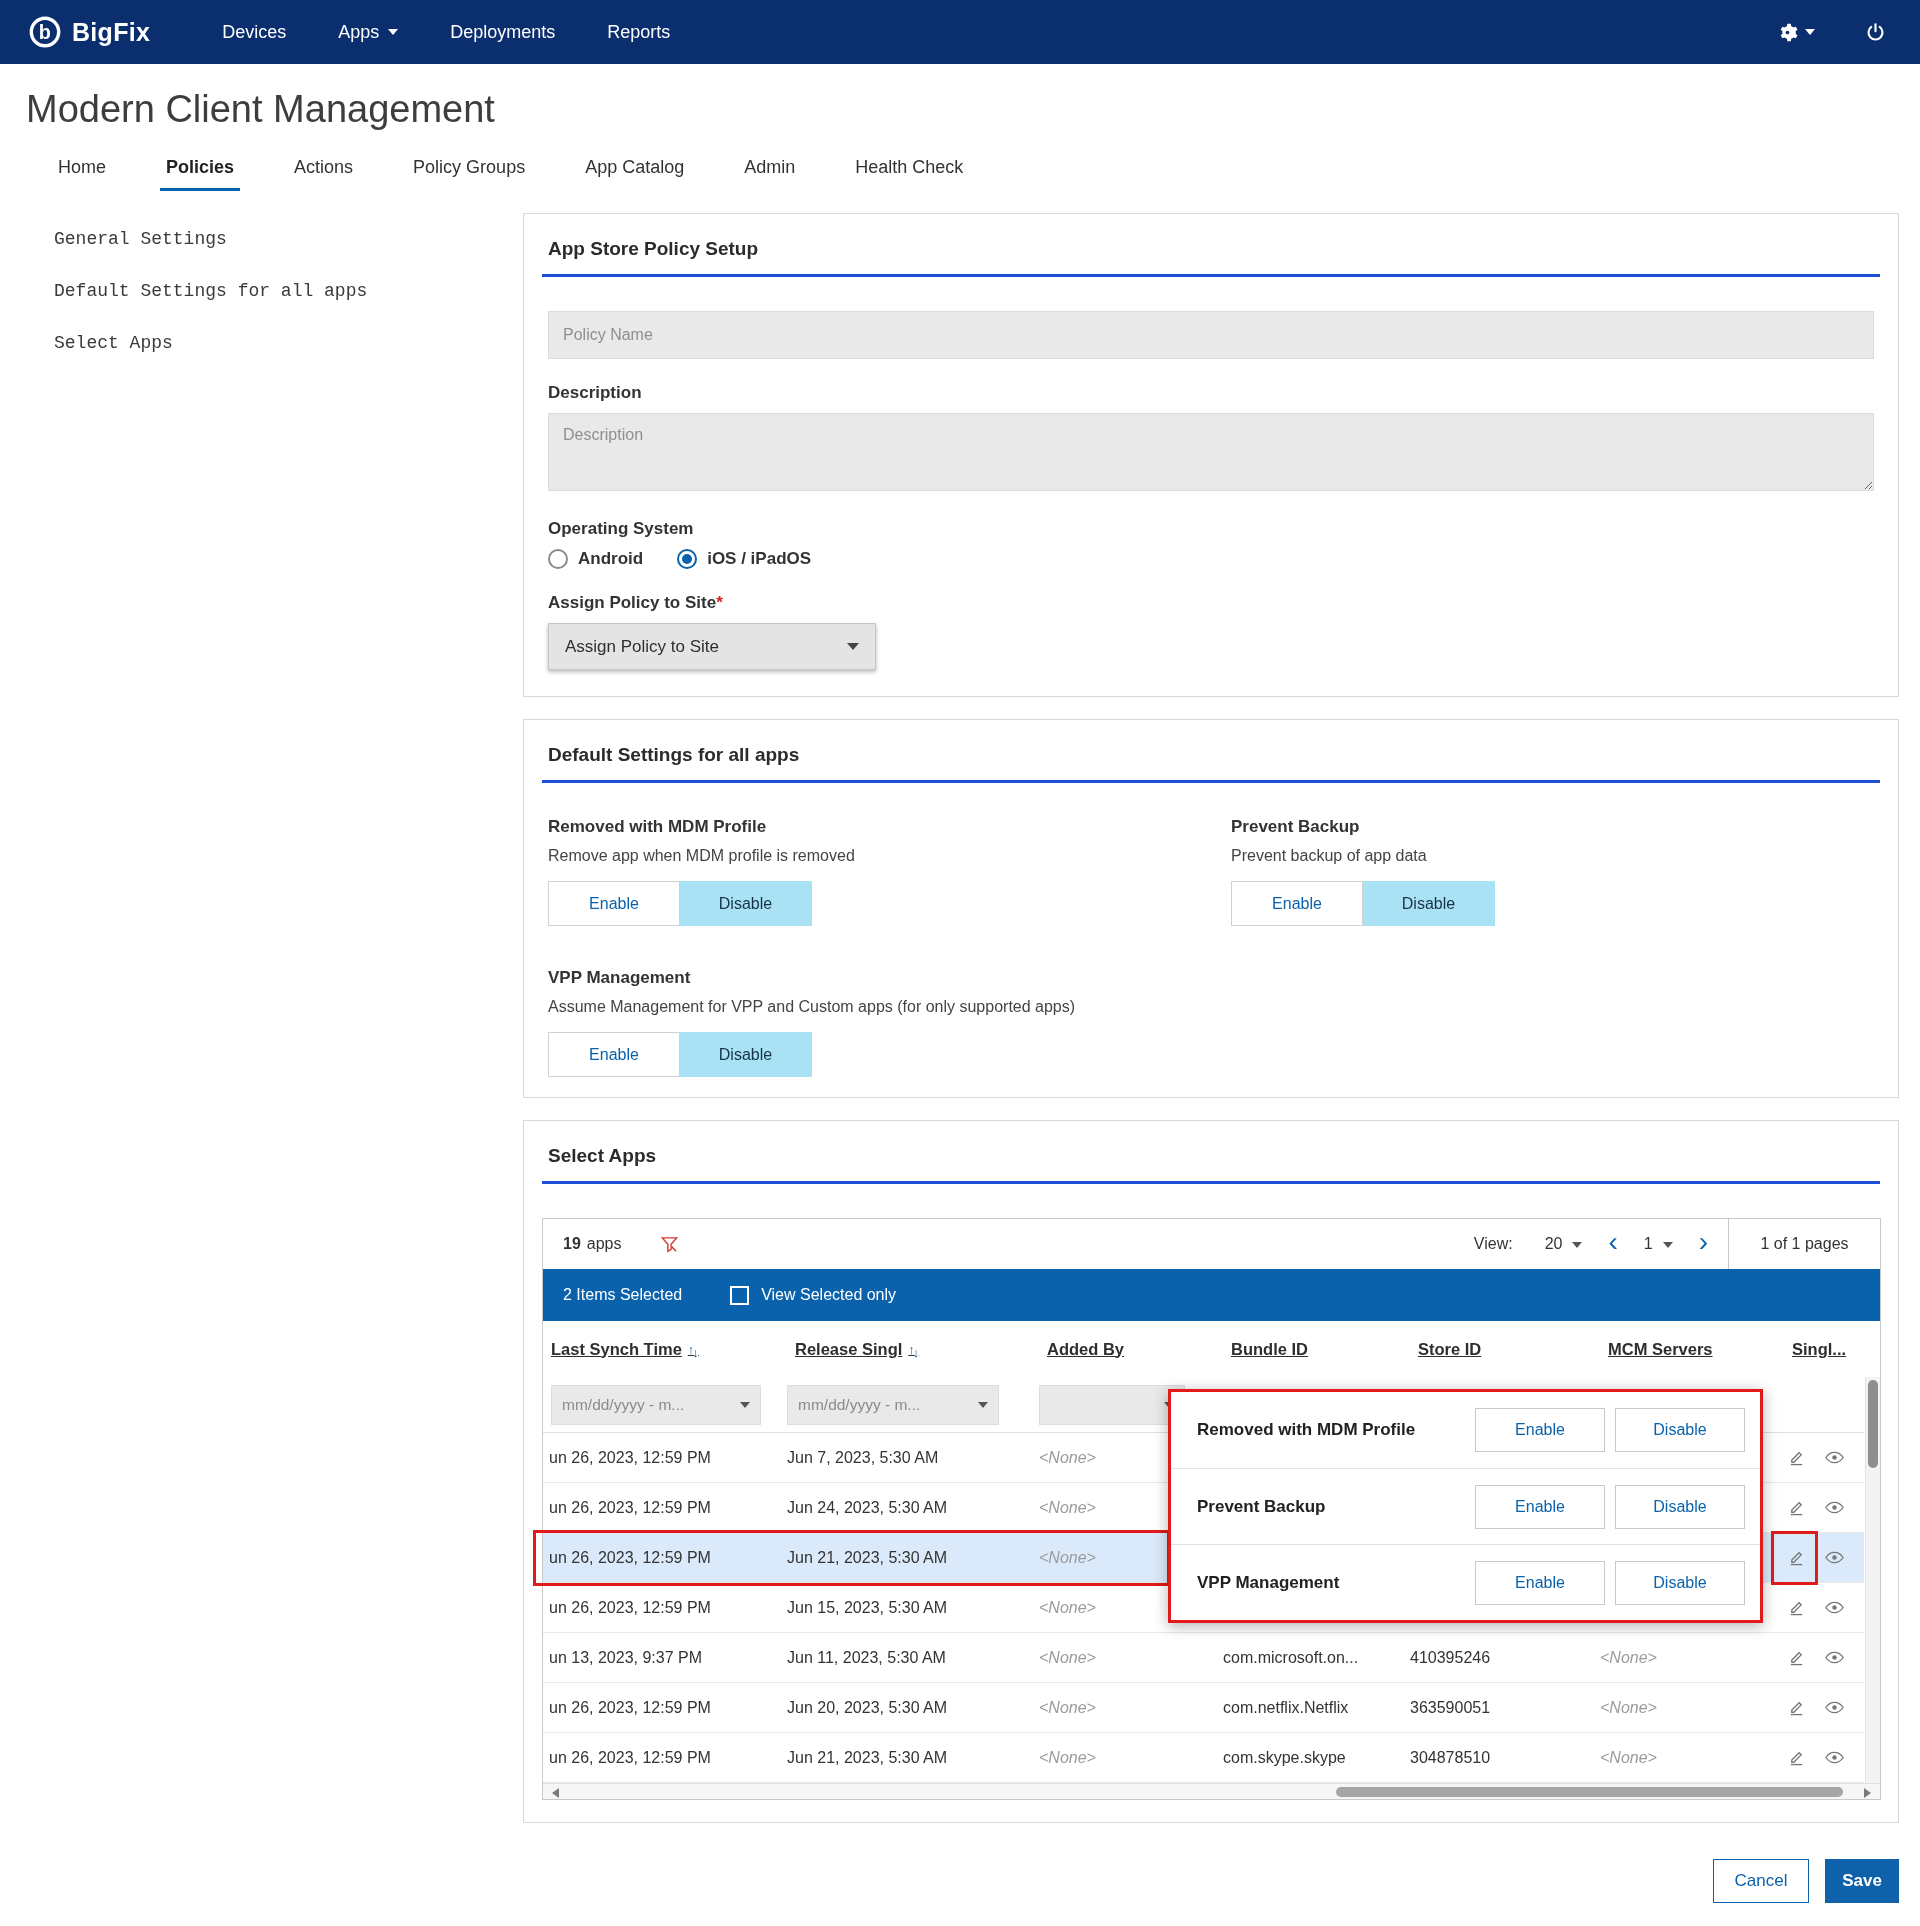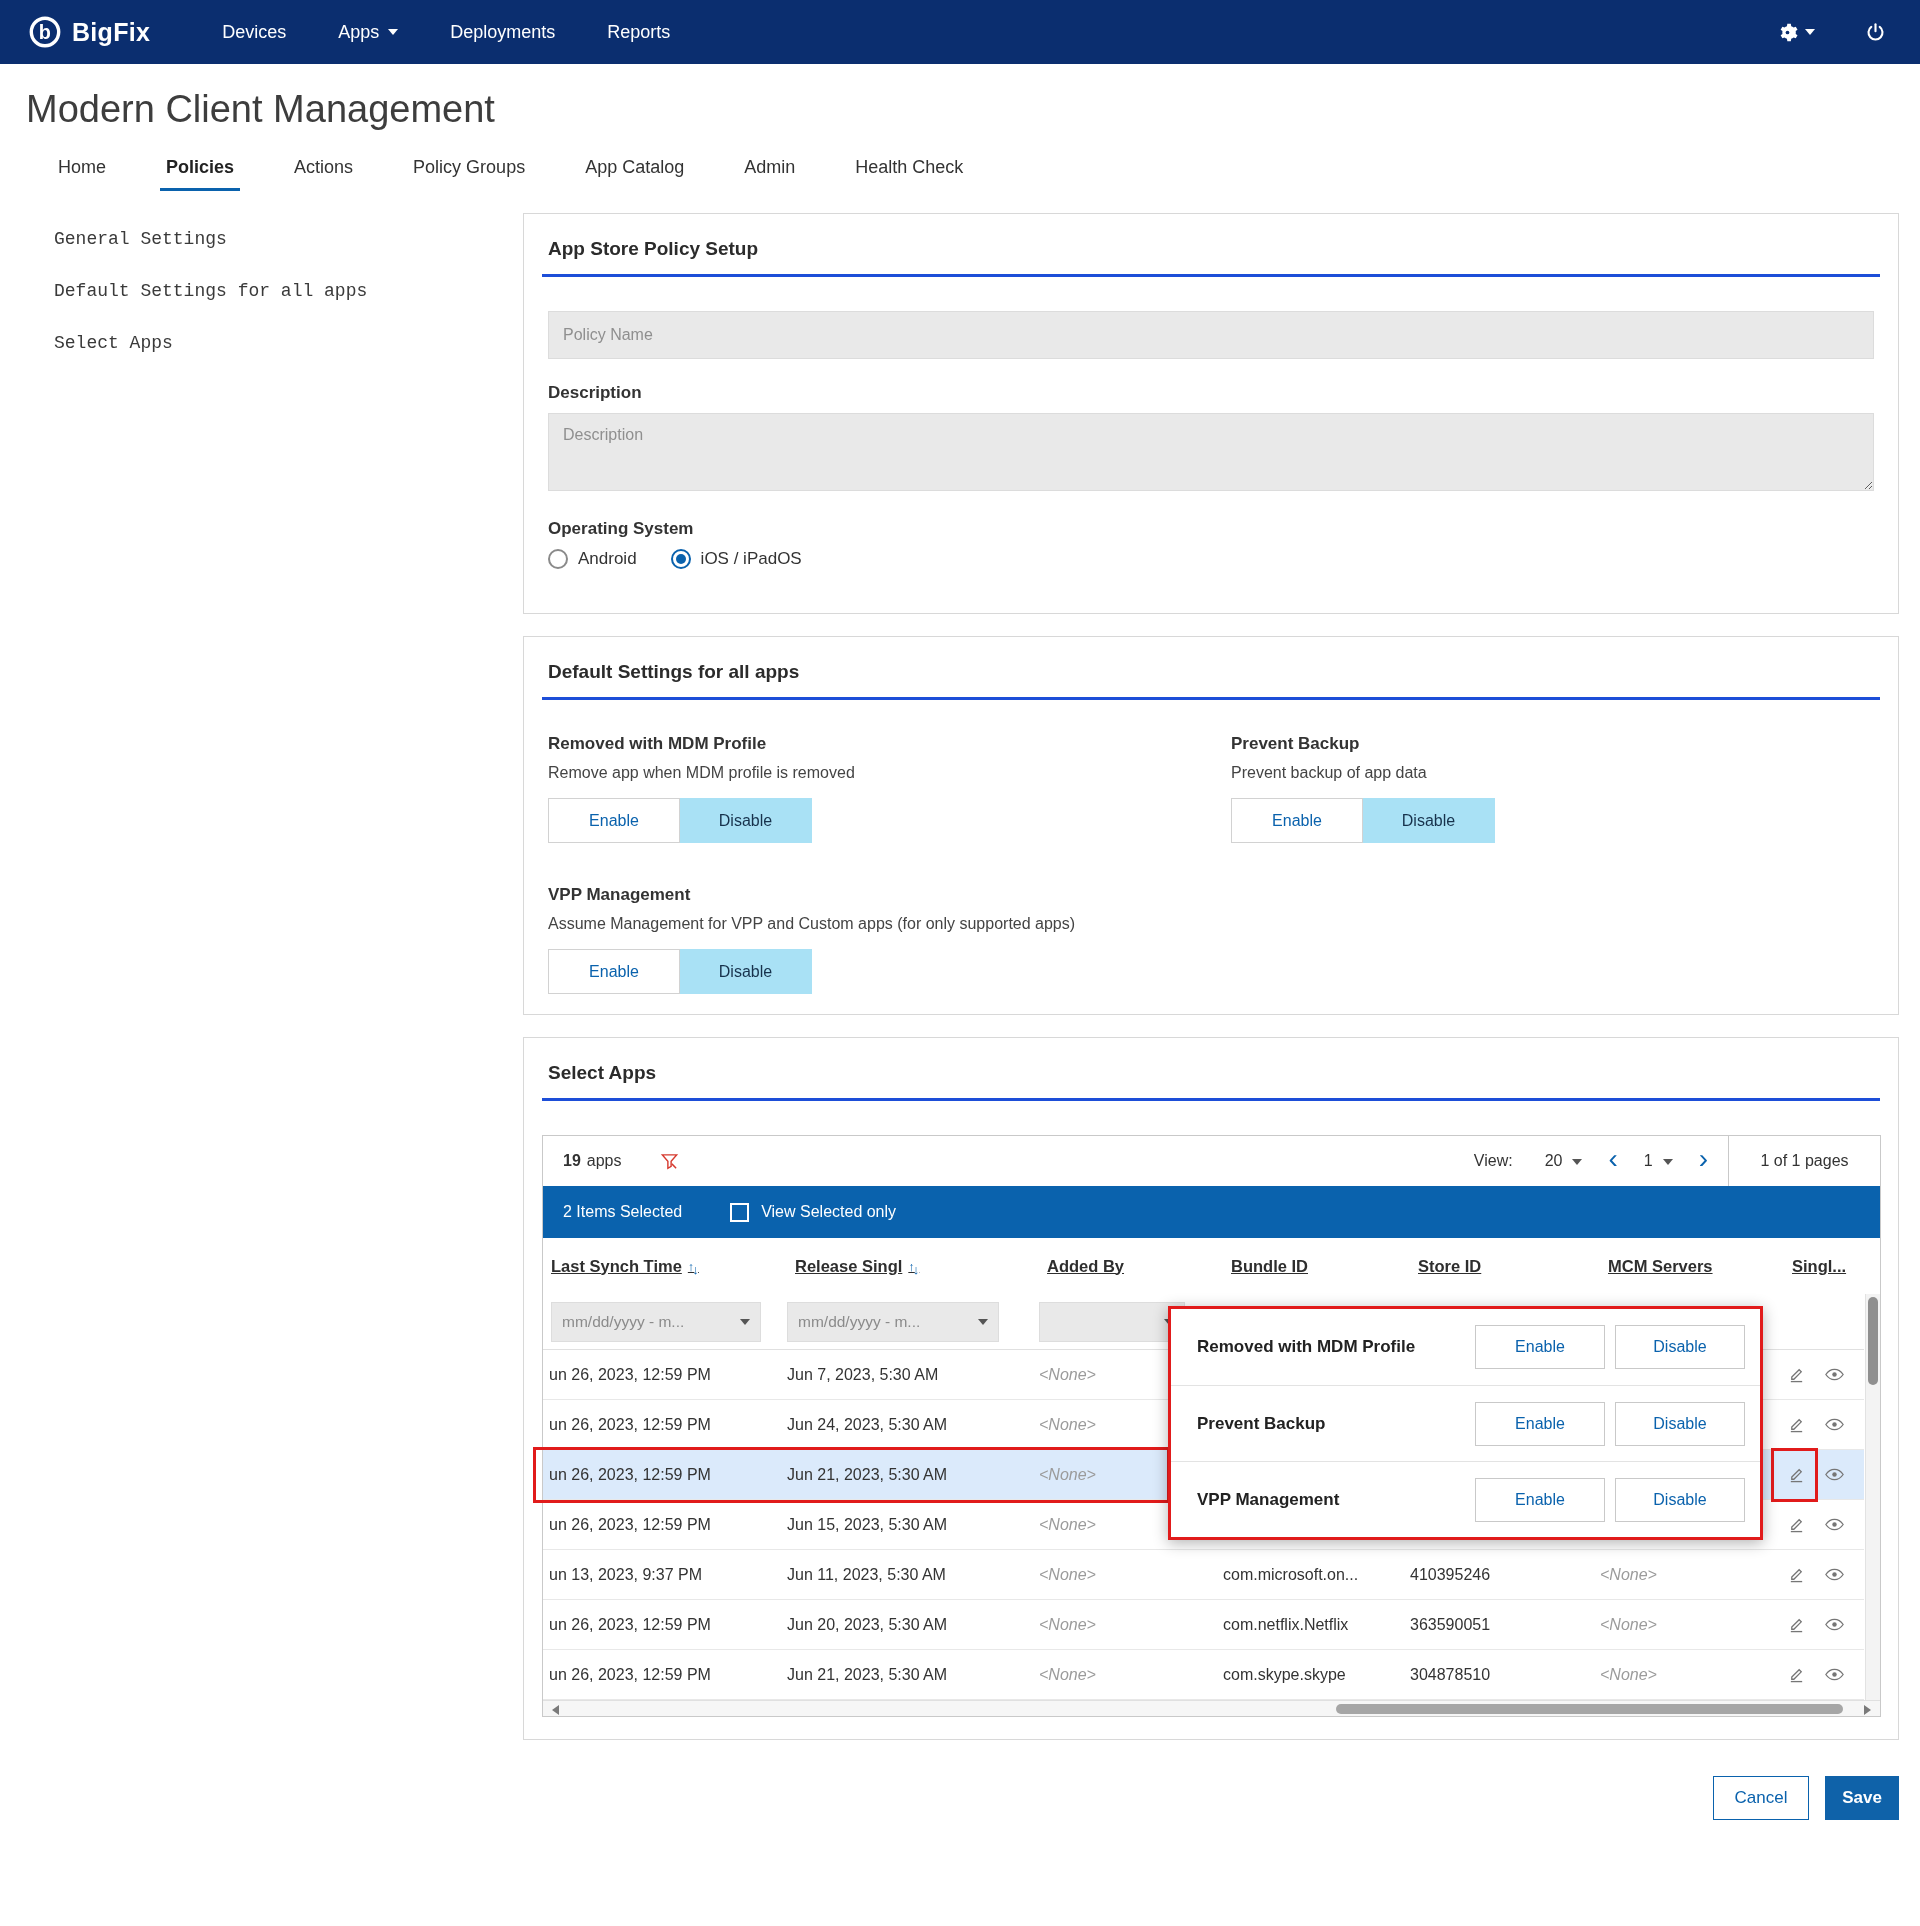--- a/index.html
+++ b/index.html
@@ -34,21 +34,21 @@
 
   .field { margin-bottom:24px; padding:0 6px; }
   .field-label { font-size:17px; font-weight:bold; color:#333; margin-bottom:10px; }
   .req { color:#d21f1f; }
   .text-input { width:100%; height:48px; background:#e9e9e9; border:1px solid #dcdcdc; padding:0 14px;
     font-size:16px; color:#333; font-family:inherit; }
   .text-input::placeholder { color:#8f8f8f; }
   textarea.text-input { height:78px; padding-top:12px; resize:vertical; }
 
   .radio-row { display:flex; align-items:center; gap:34px; margin-top:4px; }
-  .radio { display:flex; align-items:flex-end; gap:10px; font-size:17px; cursor:pointer; }
+  .radio { display:flex; align-items:flex-end; gap:10px; font-size:17px; cursor:pointer;font-weight:bold; }
   .radio-circle { width:20px; height:20px; border-radius:50%; border:2px solid #8a8a8a; position:relative; flex:none; }
   .radio.selected .radio-circle { border-color:#0a62ad; }
   .radio.selected .radio-circle::after { content:""; position:absolute; inset:3px; border-radius:50%; background:#0a62ad; }
 
   .dropdown { width:328px; height:47px; background:#e4e4e4; border:1px solid #c6c6c6; box-shadow:0 2px 4px rgba(0,0,0,.28);
     display:flex; align-items:center; justify-content:space-between; padding:0 16px; font-size:17px; color:#2f2f2f; cursor:pointer; }
   .chev-d { width:0; height:0; border:6px solid transparent; border-top:7px solid #444; margin-top:6px; }
 
   
   .settings-grid { display:grid; grid-template-columns:1fr 1fr; column-gap:40px; row-gap:42px; padding:0 6px; }
@@ -213,20 +213,29 @@
             <span class="radio-circle"></span>
             <span>Android</span>
           </div>
           <div class="radio selected">
             <span class="radio-circle"></span>
             <span>iOS / iPadOS</span>
           </div>
         </div>
       </div>
 
+      <div class="field" style="margin-bottom:6px;">
+        <div class="field-label">
+          <span>Assign Policy to Site</span><span class="req">*</span>
+        </div>
+        <div class="dropdown">
+          <span>Assign Policy to Site</span>
+          <span class="chev-d"></span>
+        </div>
+      </div>
     </section>
 
     <section class="card">
       <div class="card-title">Default Settings for all apps</div>
       <div class="settings-grid">
 
         <div>
           <div class="setting-name">Removed with MDM Profile</div>
           <div class="setting-desc">Remove app when MDM profile is removed</div>
           <div class="toggle">

